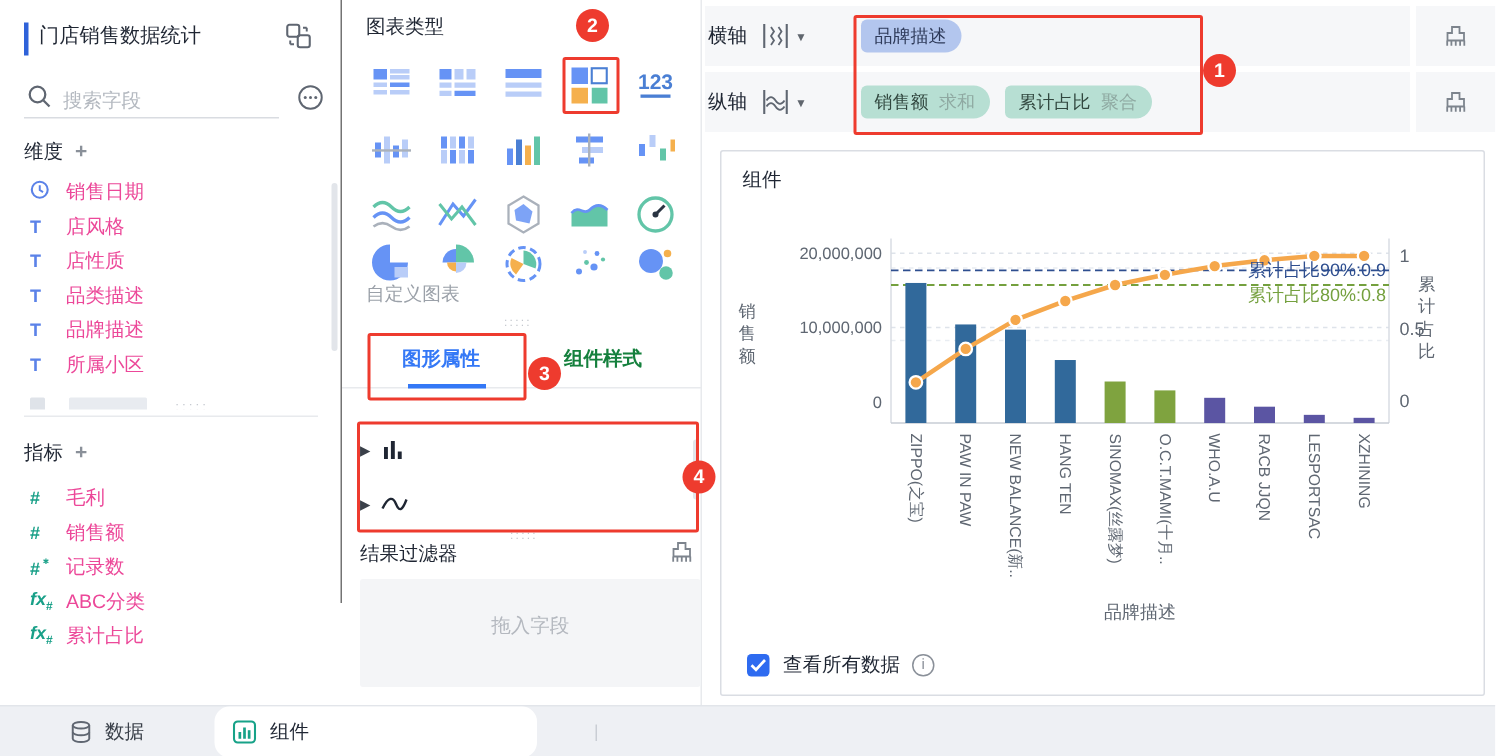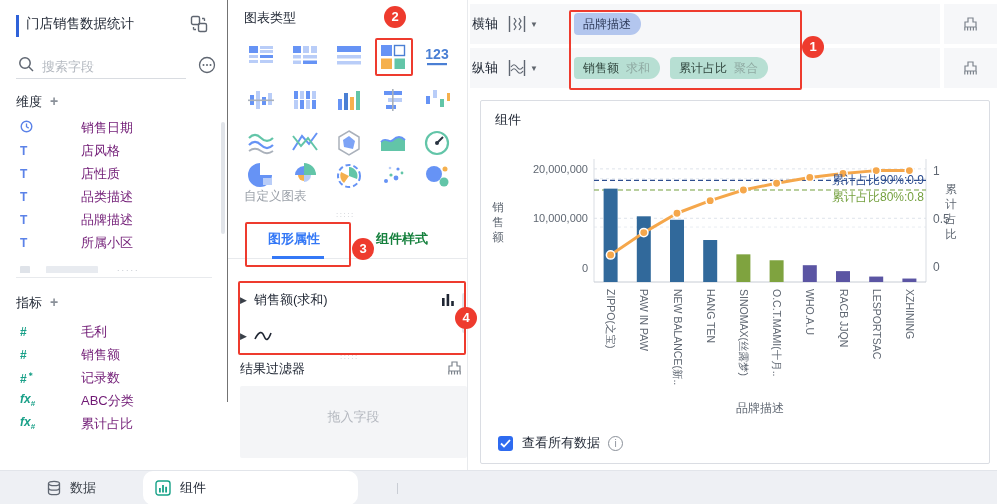--- a/index.html
+++ b/index.html
@@ -10,21 +10,21 @@
 
   
   .sidebar { position:absolute; left:0; top:0; width:228px; height:402px; background:#fff; border-right:1px solid #737373; }
   .sb-title { position:absolute; left:26px; top:15px; font-size:13.5px; color:#1f2633; }
   .sb-accent { position:absolute; left:16px; top:15px; width:3px; height:22px; background:#2f62d9; }
   .sb-search-ph { position:absolute; left:42px; top:58px; font-size:13px; color:#b4b9c0; }
   .sb-search-line { position:absolute; left:16px; top:78px; width:170px; height:1px; background:#d9dce1; }
   .section-h { font-size:13px; color:#1f2633; }
   .plus { color:#8a9099; font-size:14px; margin-left:8px; font-weight:bold; }
   .f-row { display:flex; align-items:center; height:23px; cursor:pointer; }
-  .f-row .lab { font-size:13px; color:#701a75;margin-left:37px; }
+  .f-row .lab { font-size:13px; color:#ec4899; }
   .ic { width:24px; text-align:left; font-weight:bold; flex:0 0 24px; }
   .ic-blue { color:#5b82e8; font-size:12px; }
   .ic-teal { color:#19a088; font-size:12px; }
   .ic sub, .ic sup { font-size:8px; }
   .scrollbar { position:absolute; background:#e2e5ea; border-radius:2px; }
   .clip-dots { color:#c6cad1; font-size:9px; letter-spacing:2px; }
 
   
   .middle { position:absolute; left:228px; top:0; width:240px; height:470px; background:#fff; border-right:1px solid #e8eaed; }
   .m-head { position:absolute; left:16px; top:9px; font-size:13px; color:#1f2633; }
@@ -298,21 +298,20 @@
     <div class="custom-label">自定义图表</div>
 
     <div class="drag-dots" style="left:108px;top:210px">:::::</div>
     <div class="tabs-line"></div>
     <div class="tab active" style="left:40px">图形属性</div>
     <div class="tab idle" style="left:148px">组件样式</div>
     <div class="tab-underline"></div>
 
     <div class="prop-row" style="top:286px">
       <span class="prop-caret">▶</span>
-      <span class="prop-lab">销售额(求和)</span>
       <svg width="16" height="16" viewBox="0 0 16 16">
         <rect x="2" y="6" width="2.6" height="8" fill="#1f2633"></rect>
           <rect x="6.6" y="2" width="2.6" height="12" fill="#1f2633"></rect>
           <rect x="11.2" y="9" width="2.6" height="5" fill="#1f2633"></rect>
       </svg>
     </div>
     <div class="prop-row" style="top:322px">
       <span class="prop-caret">▶</span>
       <svg width="18" height="14" viewBox="0 0 18 14">
         <path d="M1 10 C5 2, 8 2, 10 7 S14 12, 17 4" fill="none" stroke="#1f2633" stroke-width="1.6"></path>

